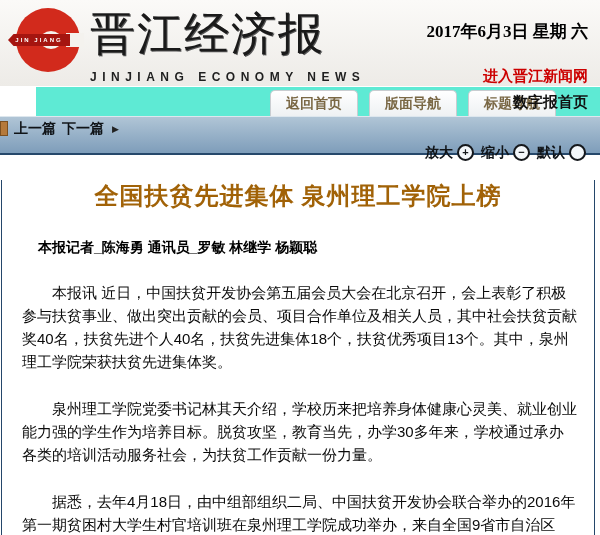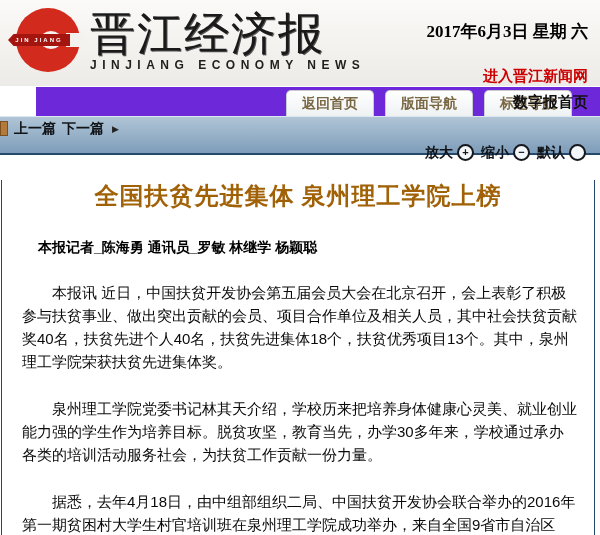--- a/index.html
+++ b/index.html
@@ -25,32 +25,32 @@
     display:flex;align-items:center;justify-content:center;
   }
   .c-band span{color:#fff;font-size:6px;font-weight:bold;letter-spacing:2px;white-space:nowrap;}
   .logo-text{margin-left:8px;padding-top:2px;}
   .logo-title{
     font-size:45px;line-height:48px;font-weight:400;color:#1a1a1a;
     letter-spacing:2px;white-space:nowrap;
     text-shadow:1px 1px 0 #555;
   }
   .logo-sub{
-    margin-top:0;font-size:12px;font-weight:bold;color:#1f1f1f;
+    margin-top:12px;font-size:12px;font-weight:bold;color:#1f1f1f;
     letter-spacing:5.5px;white-space:nowrap;
   }
   .header-right{position:absolute;right:12px;top:20px;text-align:right;}
   .header-date{font-family:"Liberation Serif","DejaVu Serif",serif;font-size:17px;font-weight:bold;color:#000;}
   .header-link-red{display:block;margin-top:24px;font-size:15px;font-weight:bold;color:#cc0000;text-decoration:none;}
   .header-link-dark{display:block;margin-top:7px;font-size:15px;font-weight:bold;color:#111;text-decoration:none;}
   
   .tabstrip{
-    height:29px;background:#6d28d9;
+    height:29px;background:#5eead4;
     display:flex;justify-content:flex-end;align-items:flex-end;
-    padding-right:28px;gap:11px;box-sizing:border-box;margin-left:36px;
+    padding-right:44px;gap:11px;box-sizing:border-box;margin-left:36px;
   }
   .tab{
     padding:4px 15px 3px;background:linear-gradient(#ffffff,#eef1f3);
     border:1px solid #c9cdd1;border-bottom:none;border-radius:5px 5px 0 0;
     font-size:14px;font-weight:bold;color:#7a6845;cursor:pointer;white-space:nowrap;
   }
   
   .toolbar{
     height:23px;background:linear-gradient(#b0c5d6,#7e9dba);
     border-top:1px solid #dde7ee;border-bottom:2px solid #26486b;

